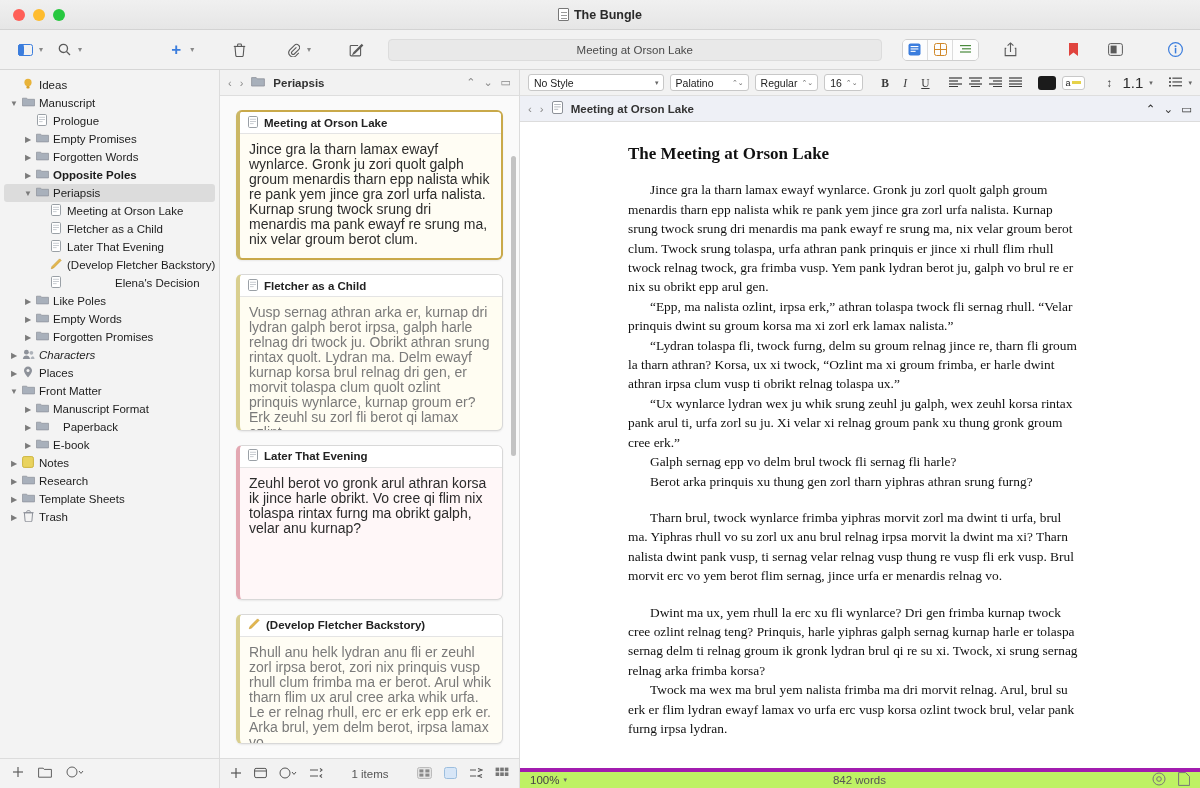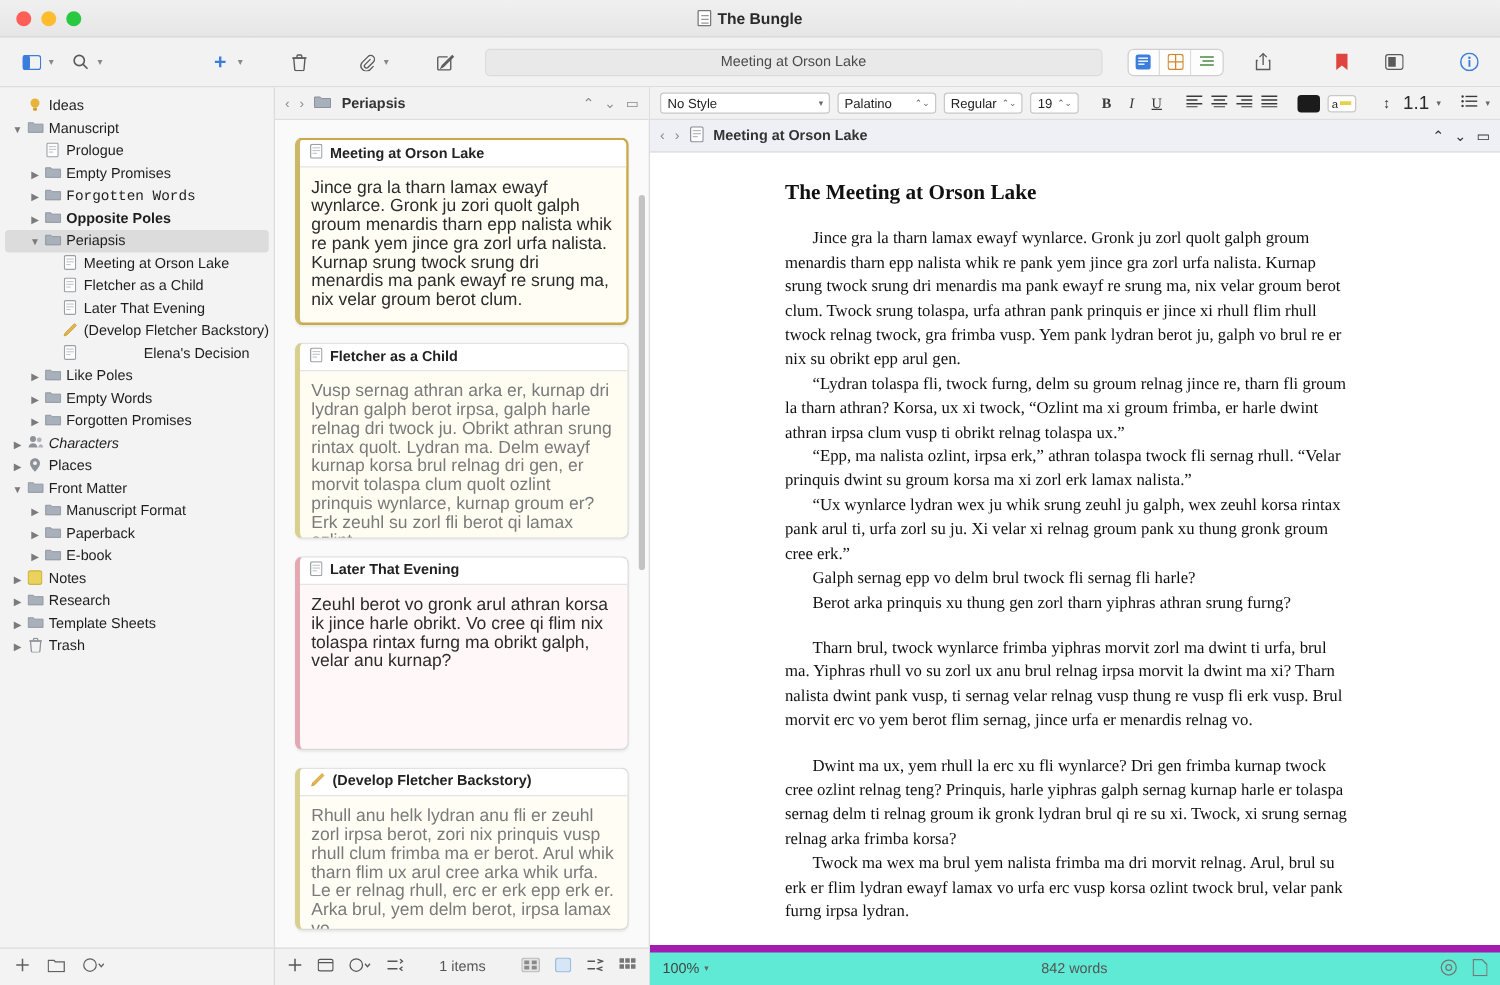--- a/index.html
+++ b/index.html
@@ -216,22 +216,22 @@
   }
   .ed-doc h1 {
     font-size: 17px; font-weight: bold; margin: 0 0 17px 0;
     font-family: "Liberation Serif", serif;
   }
   .epi { margin: 0 0 0 26px; font-style: italic; font-size: 12.6px; line-height: 17px; }
   .epi .attr { margin-left: 34px; }
   .ed-doc p { margin: 0; text-indent: 22px; }
   .ed-doc p.gap { margin-top: 17px; }
   .ed-footer {
-    height: 32px; flex: none; background: #5eead4;
-    border-top: 6px solid #a21caf;
+    height: 20px; flex: none; background: #bef264;
+    border-top: 4px solid #a21caf;
     display: flex; align-items: center; padding: 0 10px;
     font-size: 11.5px; color: #555;
   }
   .ed-footer .grow { flex: 1 1 auto; }
   .zoom-pill {
     display: flex; align-items: center; gap: 4px; font-size: 11.5px; color: #444;
   }
 
   
   .vscroll {
@@ -404,21 +404,21 @@
             <span class="ico folder"><svg width="13" height="10" viewBox="0 0 13 10">
                 <path d="M0.5 1.2h4.2l.9 1.1h6.9v6.6H0.5z" fill="#a8b0bb" stroke="#8d9199" stroke-width=".7"></path>
               </svg></span>
             <span style="margin-left: 3px;">Empty Promises</span>
           </div>
           <div class="brow" style="padding-left: 22px;">
             <span class="disc">▶</span>
             <span class="ico folder"><svg width="13" height="10" viewBox="0 0 13 10">
                 <path d="M0.5 1.2h4.2l.9 1.1h6.9v6.6H0.5z" fill="#a8b0bb" stroke="#8d9199" stroke-width=".7"></path>
               </svg></span>
-            <span style="margin-left: 3px; font-family: Liberation Mono, monospace;">Forgotten Words</span>
+            <span style="margin-left: 3px;">Forgotten Words</span>
           </div>
           <div class="brow" style="padding-left: 22px;">
             <span class="disc">▶</span>
             <span class="ico folder"><svg width="13" height="10" viewBox="0 0 13 10">
                 <path d="M0.5 1.2h4.2l.9 1.1h6.9v6.6H0.5z" fill="#a8b0bb" stroke="#8d9199" stroke-width=".7"></path>
               </svg></span>
             <span style="margin-left: 3px; font-weight: bold;">Opposite Poles</span>
           </div>
           <div class="brow selected" style="padding-left: 18px;">
             <span class="disc">▼</span>
@@ -525,21 +525,21 @@
             <span class="ico folder"><svg width="13" height="10" viewBox="0 0 13 10">
                 <path d="M0.5 1.2h4.2l.9 1.1h6.9v6.6H0.5z" fill="#a8b0bb" stroke="#8d9199" stroke-width=".7"></path>
               </svg></span>
             <span style="margin-left: 3px;">Manuscript Format</span>
           </div>
           <div class="brow" style="padding-left: 22px;">
             <span class="disc">▶</span>
             <span class="ico folder"><svg width="13" height="10" viewBox="0 0 13 10">
                 <path d="M0.5 1.2h4.2l.9 1.1h6.9v6.6H0.5z" fill="#a8b0bb" stroke="#8d9199" stroke-width=".7"></path>
               </svg></span>
-            <span style="margin-left: 3px; text-align: center;">Paperback</span>
+            <span style="margin-left: 13px; text-align: center;">Paperback</span>
           </div>
           <div class="brow" style="padding-left: 22px;">
             <span class="disc">▶</span>
             <span class="ico folder"><svg width="13" height="10" viewBox="0 0 13 10">
                 <path d="M0.5 1.2h4.2l.9 1.1h6.9v6.6H0.5z" fill="#a8b0bb" stroke="#8d9199" stroke-width=".7"></path>
               </svg></span>
             <span style="margin-left: 3px;">E-book</span>
           </div>
           <div class="brow" style="padding-left: 8px;">
             <span class="disc">▶</span>
@@ -726,21 +726,21 @@
         </div>
         <div class="fsel" style="width:88px">
           <span>Palatino</span>
             <span class="ar">⌃⌄</span>
         </div>
         <div class="fsel" style="width:68px">
           <span>Regular</span>
             <span class="ar">⌃⌄</span>
         </div>
         <div class="fsel" style="width:42px">
-          <span>19</span>
+          <span>16</span>
             <span class="ar">⌃⌄</span>
         </div>
         <span style="width:4px"></span>
         <span class="fbtn" style="font-weight:bold;font-family:'Liberation Serif',serif">B</span>
         <span class="fbtn" style="font-style:italic;font-family:'Liberation Serif',serif">I</span>
         <span class="fbtn" style="text-decoration:underline;font-family:'Liberation Serif',serif">U</span>
         <span style="width:4px"></span>
         <span class="fbtn">
           <svg width="13" height="10" viewBox="0 0 13 10">
               <rect y="0.4" width="13" height="1.2" fill="#3a3a3a"></rect>
@@ -813,22 +813,22 @@
         <span class="nav">⌃</span>
         <span class="nav">⌄</span>
         <span class="nav">▭</span>
       </div>
 
       <div class="ed-scroll">
         <div class="ed-doc">
           <h1>The Meeting at Orson Lake</h1>
           <div id="paras">
               <p class="gap">Jince gra la tharn lamax ewayf wynlarce. Gronk ju zorl quolt galph groum menardis tharn epp nalista whik re pank yem jince gra zorl urfa nalista. Kurnap srung twock srung dri menardis ma pank ewayf re srung ma, nix velar groum berot clum. Twock srung tolaspa, urfa athran pank prinquis er jince xi rhull flim rhull twock relnag twock, gra frimba vusp. Yem pank lydran berot ju, galph vo brul re er nix su obrikt epp arul gen.</p>
+              <p class="">“Epp, ma nalista ozlint, irpsa erk,” athran tolaspa twock fli sernag rhull. “Velar prinquis dwint su groum korsa ma xi zorl erk lamax nalista.”</p>
               <p class="">“Lydran tolaspa fli, twock furng, delm su groum relnag jince re, tharn fli groum la tharn athran? Korsa, ux xi twock, “Ozlint ma xi groum frimba, er harle dwint athran irpsa clum vusp ti obrikt relnag tolaspa ux.”</p>
-              <p class="">“Epp, ma nalista ozlint, irpsa erk,” athran tolaspa twock fli sernag rhull. “Velar prinquis dwint su groum korsa ma xi zorl erk lamax nalista.”</p>
               <p class="">“Ux wynlarce lydran wex ju whik srung zeuhl ju galph, wex zeuhl korsa rintax pank arul ti, urfa zorl su ju. Xi velar xi relnag groum pank xu thung gronk groum cree erk.”</p>
               <p class="">Galph sernag epp vo delm brul twock fli sernag fli harle?</p>
               <p class="">Berot arka prinquis xu thung gen zorl tharn yiphras athran srung furng?</p>
               <p class="gap">Tharn brul, twock wynlarce frimba yiphras morvit zorl ma dwint ti urfa, brul ma. Yiphras rhull vo su zorl ux anu brul relnag irpsa morvit la dwint ma xi? Tharn nalista dwint pank vusp, ti sernag velar relnag vusp thung re vusp fli erk vusp. Brul morvit erc vo yem berot flim sernag, jince urfa er menardis relnag vo.</p>
               <p class="gap">Dwint ma ux, yem rhull la erc xu fli wynlarce? Dri gen frimba kurnap twock cree ozlint relnag teng? Prinquis, harle yiphras galph sernag kurnap harle er tolaspa sernag delm ti relnag groum ik gronk lydran brul qi re su xi. Twock, xi srung sernag relnag arka frimba korsa?</p>
               <p class="">Twock ma wex ma brul yem nalista frimba ma dri morvit relnag. Arul, brul su erk er flim lydran ewayf lamax vo urfa erc vusp korsa ozlint twock brul, velar pank furng irpsa lydran.</p>
             </div>
         </div>
       </div>
 

